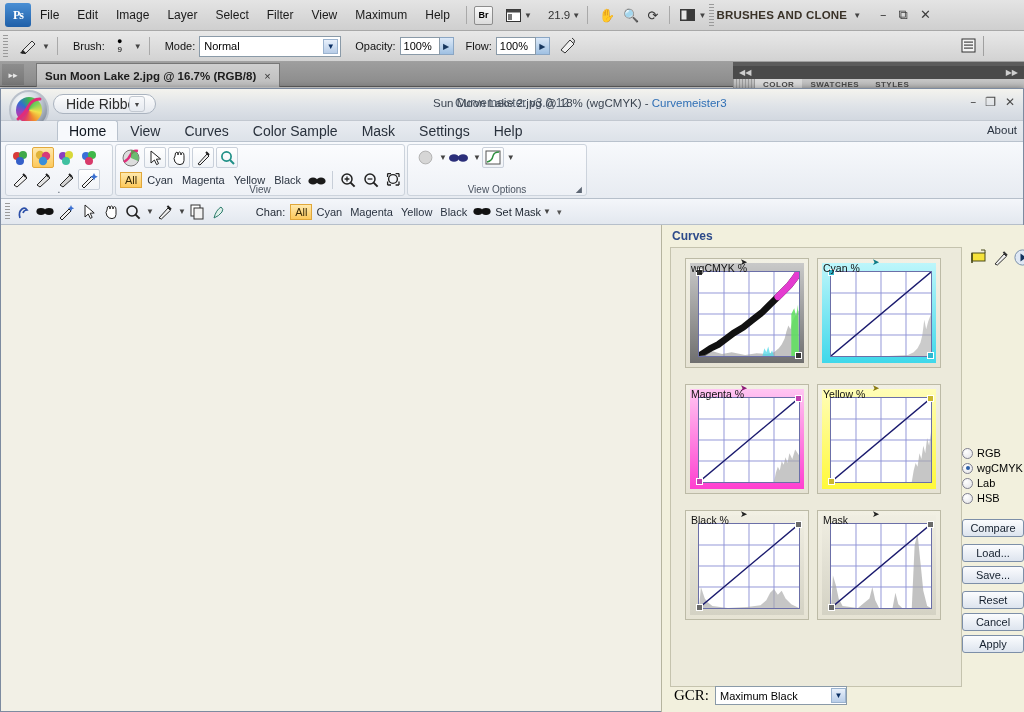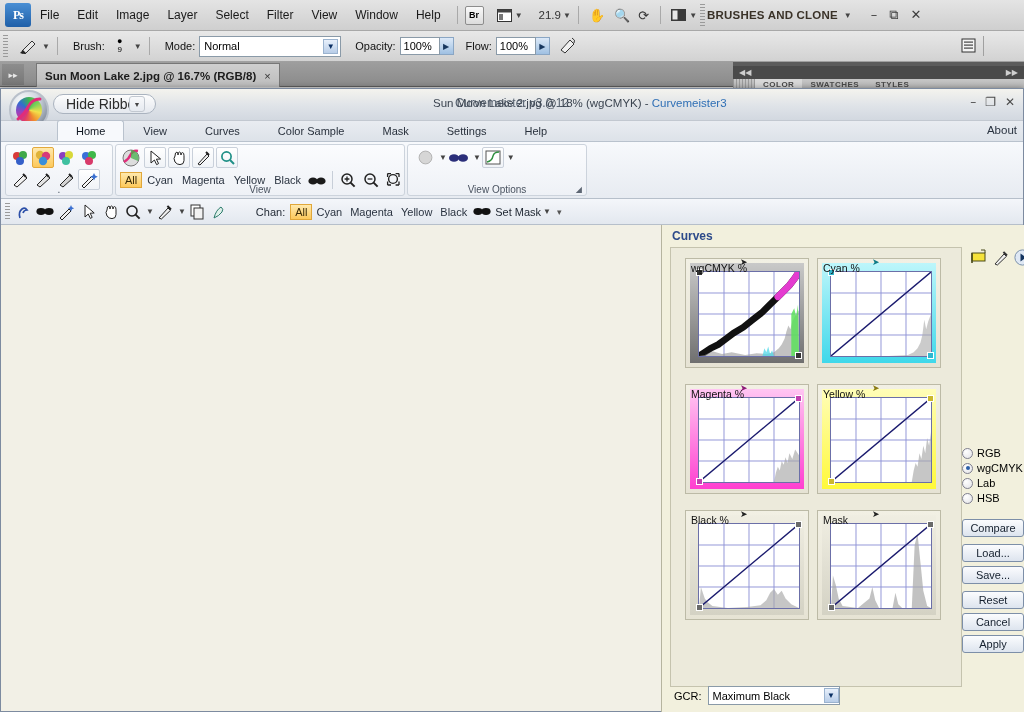--- a/index.html
+++ b/index.html
@@ -117,21 +117,21 @@
     font-size:12px; color:#55606e; }
   #cm-doctitle{ position:absolute; left:432px; top:8px; font-size:11.5px; color:#3b4450;}
   #cm-doctitle b{ font-weight:normal; color:#2f6fb5;}
   #cm-wbtns{ position:absolute; right:8px; top:6px; display:flex; gap:9px;
     font-size:12px; color:#4a4a4a; font-family:"DejaVu Sans",sans-serif;}
 
   
   #cm-tabs{ position:absolute; left:0; top:32px; width:100%; height:21px;
     background:linear-gradient(#e9ecf1,#dde2e9); border-bottom:1px solid #b9c2cd;
     display:flex; align-items:flex-end; padding-left:56px; }
-  .cm-tab{ height:21px; padding:0 18px; font-size:11px; color:#29313c;
+  .cm-tab{ height:21px; padding:0 11px; font-size:14px; color:#29313c;
     display:flex; align-items:center; border:1px solid transparent; }
   .cm-tab.active{ background:#f7f9fc; border:1px solid #b9c2cd; border-bottom:1px solid #f7f9fc;
     border-radius:3px 3px 0 0; color:#0f1620;}
   #cm-about{ position:absolute; right:6px; top:3px; font-size:11.5px; color:#2a3340;}
 
   
   #cm-ribbon{ position:absolute; left:0; top:53px; width:100%; height:57px;
     background:linear-gradient(#f7f9fc,#e7ebf1); border-bottom:1px solid #b6bfca; }
   .rib-group{ position:absolute; top:2px; height:52px;
     border:1px solid #ccd3dc; border-radius:3px;
@@ -193,21 +193,21 @@
 
   <div id="ps-menubar">
     <div id="ps-logo">Ps</div>
     <div class="ps-menu">File</div>
     <div class="ps-menu">Edit</div>
     <div class="ps-menu">Image</div>
     <div class="ps-menu">Layer</div>
     <div class="ps-menu">Select</div>
     <div class="ps-menu">Filter</div>
     <div class="ps-menu">View</div>
-    <div class="ps-menu">Window</div>
+    <div class="ps-menu">Maximum</div>
     <div class="ps-menu">Help</div>
     <div class="vsep"></div>
     <div style="width:19px;height:19px;border:1px solid #8d8d8d;border-radius:2px;background:linear-gradient(#fafafa,#dcdcdc);display:flex;align-items:center;justify-content:center;font-size:9px;font-weight:bold;">Br</div>
     <div style="margin-left:12px;display:flex;align-items:center;">
       <svg width="17" height="15" viewBox="0 0 17 15">
         <rect x="1.5" y="1.5" width="14" height="12" fill="#fff" stroke="#333"></rect>
         <rect x="1.5" y="1.5" width="14" height="3" fill="#444"></rect>
         <rect x="3" y="6" width="4" height="6" fill="#777"></rect>
       </svg>
       <span class="tiny-caret">▼</span>
@@ -801,21 +801,21 @@
           </svg>
           <div style="position:absolute;left:-3px;bottom:-3px;width:7px;height:7px;background:#6a6a6a;border:1px solid #fff;"></div>
           <div style="position:absolute;right:-3px;top:-3px;width:7px;height:7px;background:#6a6a6a;border:1px solid #fff;"></div>
         </div>
         <div class="cm-label">Mask</div>
         <div class="marker" style="left:54px;top:-2px;">➤</div>
       </div>
     </div>
 
     <div id="gcr-row">
-      <span style="font-size:11px;">GCR:</span>
+      <span style="font-size:15px;font-family:Liberation Serif, serif;">GCR:</span>
       <div id="gcr-select">
         <span>Maximum Black</span>
         <span class="combo-arrow" style="margin-left:auto;">▼</span>
       </div>
     </div>
 
     <div style="position:absolute;left:300px;top:222px;width:64px;">
       <div class="radio-row">
         <span class="radio"></span>
         <span>RGB</span>

